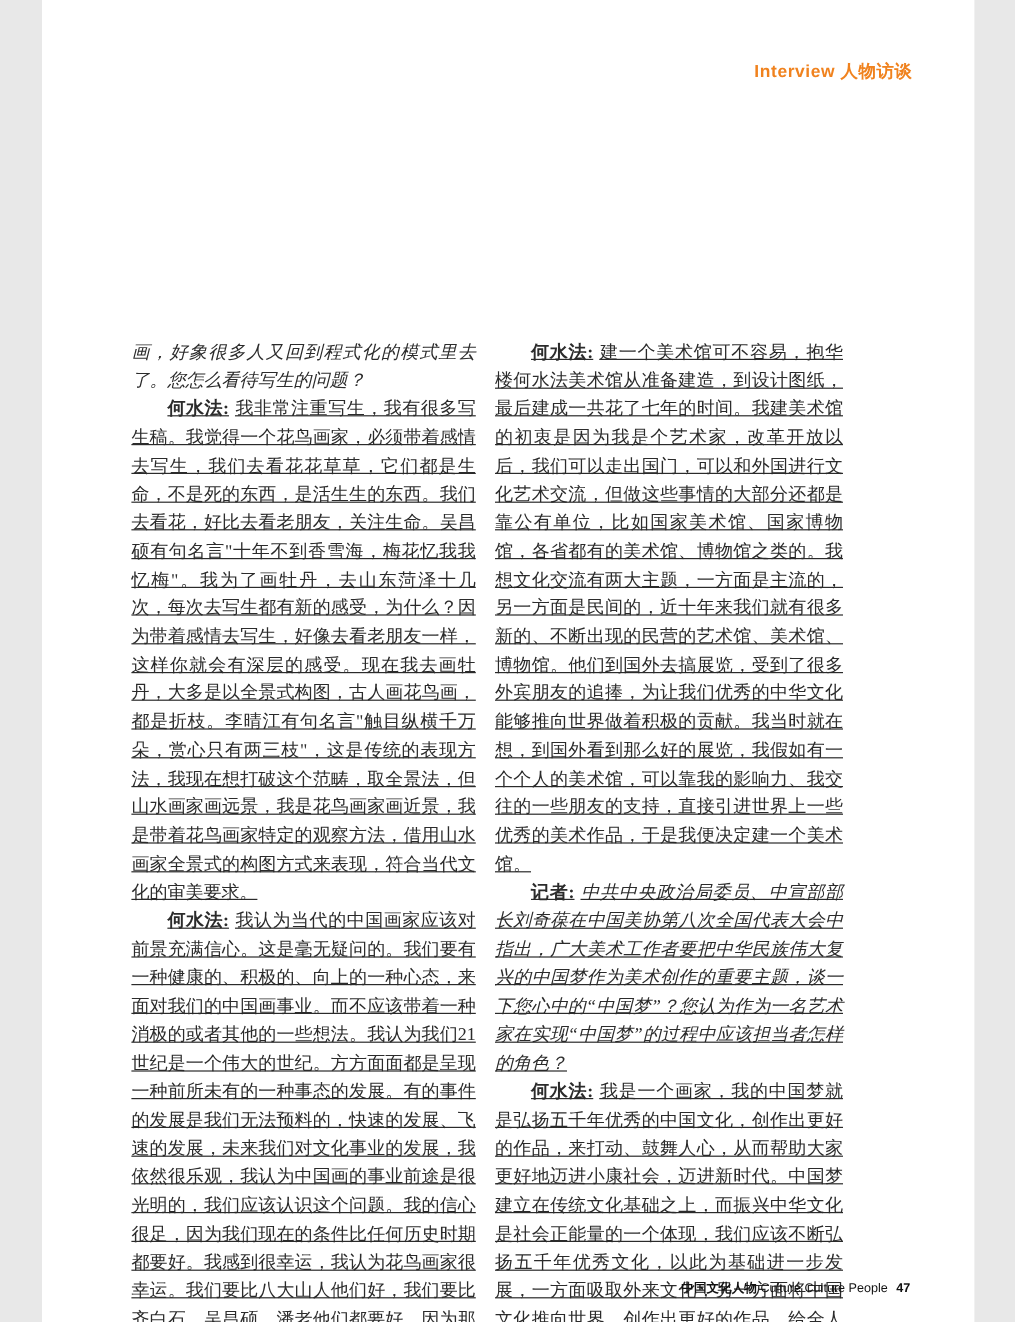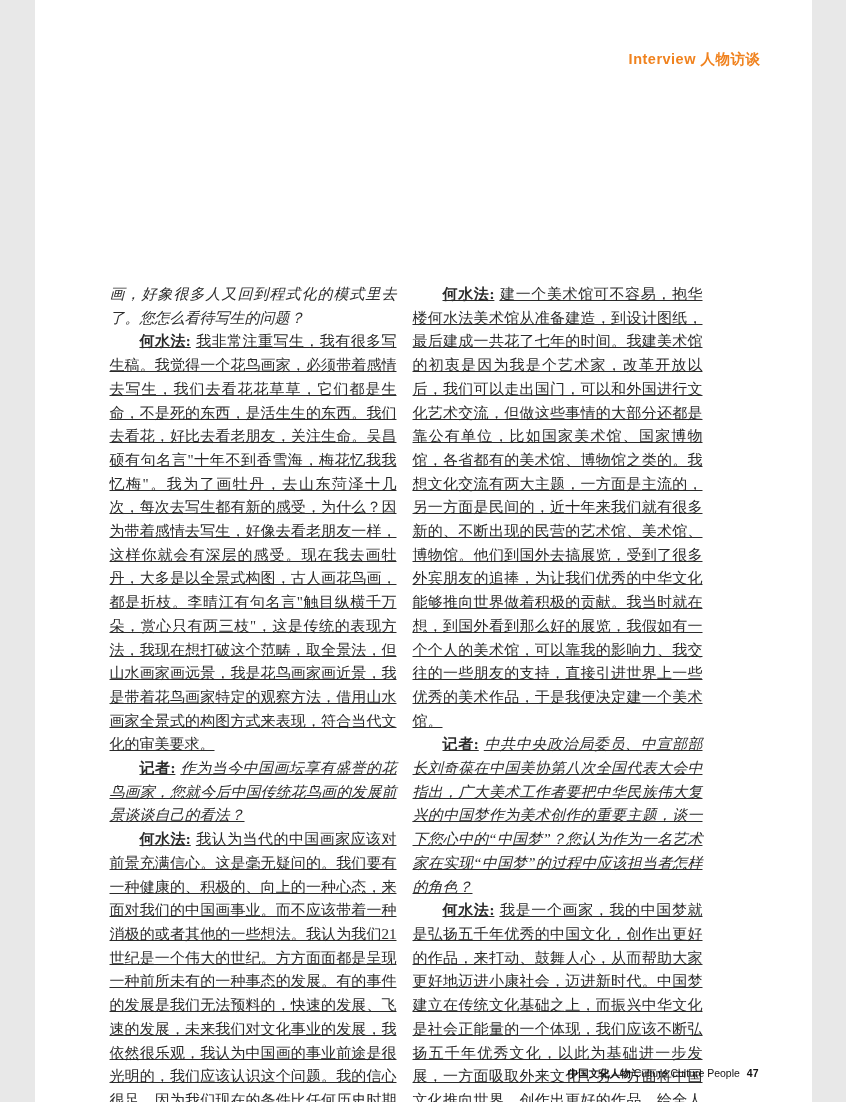--- a/index.html
+++ b/index.html
@@ -68,21 +68,20 @@
 
 <div class="page">
 
   <div class="section-header" style="color: rgb(240, 130, 30);">Interview 人物访谈</div>
 
   <div class="column left">
     <p class="q"><span>画，好象很多人又回到程式化的模式里去了。您怎么看待写生的问题？</span></p>
 
     <p class="indent"><span class="speaker">何水法:</span><span>我非常注重写生，我有很多写生稿。我觉得一个花鸟画家，必须带着感情去写生，我们去看花花草草，它们都是生命，不是死的东西，是活生生的东西。我们去看花，好比去看老朋友，关注生命。吴昌硕有句名言"十年不到香雪海，梅花忆我我忆梅"。我为了画牡丹，去山东菏泽十几次，每次去写生都有新的感受，为什么？因为带着感情去写生，好像去看老朋友一样，这样你就会有深层的感受。现在我去画牡丹，大多是以全景式构图，古人画花鸟画，都是折枝。李晴江有句名言"触目纵横千万朵，赏心只有两三枝"，这是传统的表现方法，我现在想打破这个范畴，取全景法，但山水画家画远景，我是花鸟画家画近景，我是带着花鸟画家特定的观察方法，借用山水画家全景式的构图方式来表现，符合当代文化的审美要求。</span></p>
 
-    <p class="q indent"><span class="speaker">记者:</span><span>作为当今中国画坛享有盛誉的花鸟画家，您就今后中国传统花鸟画的发展前景谈谈自己的看法？</span></p>
 
     <p class="indent"><span class="speaker">何水法:</span><span>我认为当代的中国画家应该对前景充满信心。这是毫无疑问的。我们要有一种健康的、积极的、向上的一种心态，来面对我们的中国画事业。而不应该带着一种消极的或者其他的一些想法。我认为我们21世纪是一个伟大的世纪。方方面面都是呈现一种前所未有的一种事态的发展。有的事件的发展是我们无法预料的，快速的发展、飞速的发展，未来我们对文化事业的发展，我依然很乐观，我认为中国画的事业前途是很光明的，我们应该认识这个问题。我的信心很足，因为我们现在的条件比任何历史时期都要好。我感到很幸运，我认为花鸟画家很幸运。我们要比八大山人他们好，我们要比齐白石、吴昌硕、潘老他们都要好。因为那个时期比较封闭的，是封闭的社会，我们的画家我们现在改革开放以后，我们的画家可以走出国门，外国先进的东西，优秀的艺术品可以进入我们国内，我们交流是广泛而频繁的，我们的视野更开阔了，这是得益于改革开放以后我们党得政策，这</span></p>
   </div>
 
   <div class="column right">
 
     <p class="indent"><span class="speaker">何水法:</span><span>建一个美术馆可不容易，抱华楼何水法美术馆从准备建造，到设计图纸，最后建成一共花了七年的时间。我建美术馆的初衷是因为我是个艺术家，改革开放以后，我们可以走出国门，可以和外国进行文化艺术交流，但做这些事情的大部分还都是靠公有单位，比如国家美术馆、国家博物馆，各省都有的美术馆、博物馆之类的。我想文化交流有两大主题，一方面是主流的，另一方面是民间的，近十年来我们就有很多新的、不断出现的民营的艺术馆、美术馆、博物馆。他们到国外去搞展览，受到了很多外宾朋友的追捧，为让我们优秀的中华文化能够推向世界做着积极的贡献。我当时就在想，到国外看到那么好的展览，我假如有一个个人的美术馆，可以靠我的影响力、我交往的一些朋友的支持，直接引进世界上一些优秀的美术作品，于是我便决定建一个美术馆。</span></p>
 
     <p class="q indent"><span class="speaker">记者:</span><span>中共中央政治局委员、中宣部部长刘奇葆在中国美协第八次全国代表大会中指出，广大美术工作者要把中华民族伟大复兴的中国梦作为美术创作的重要主题，谈一下您心中的“中国梦”？您认为作为一名艺术家在实现“中国梦”的过程中应该担当者怎样的角色？</span></p>
 

